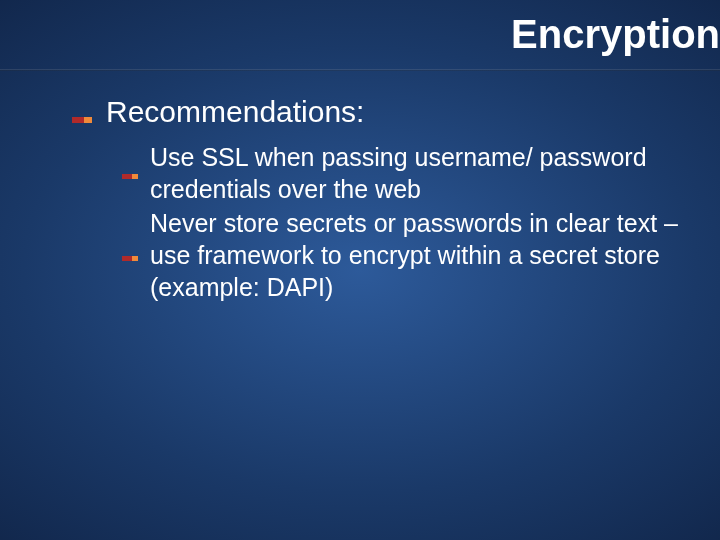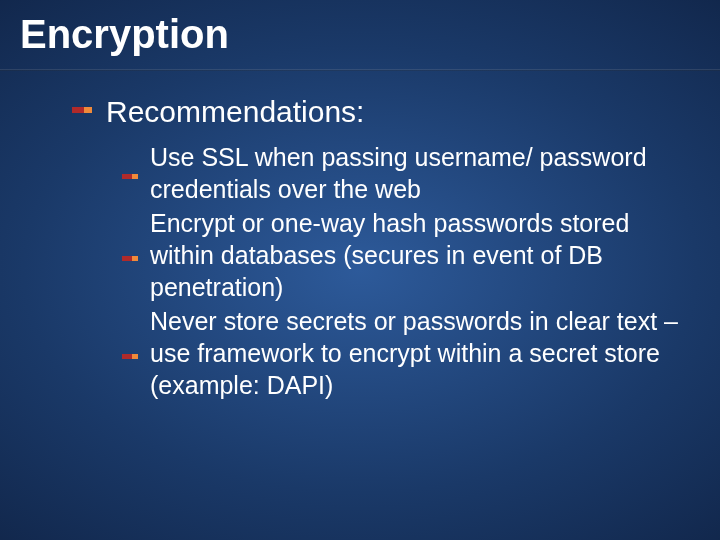--- a/index.html
+++ b/index.html
@@ -19,33 +19,34 @@
     color: #ffffff;
   }
   .title-wrap {
     padding: 12px 0 4px 20px;
   }
   .title {
     font-size: 40px;
     font-weight: bold;
     color: #ffffff;
     margin: 0;
+    text-align: right;
   }
   .divider {
     margin: 8px 0 0 0;
     height: 2px;
     background: linear-gradient(to bottom, rgba(255,255,255,0.15), rgba(0,0,0,0.25));
     width: 100%;
   }
   .body {
     padding: 22px 40px 0 72px;
   }
   .lvl1 {
     display: flex;
-    align-items: flex-start;
+    align-items: flex-end;
     margin-bottom: 10px;
   }
   .lvl1 .bullet {
     flex: 0 0 auto;
     margin-right: 14px;
     margin-top: 10px;
   }
   .lvl1 .text {
     font-size: 30px;
     line-height: 1.25;
@@ -98,29 +99,20 @@
       <div class="lvl2">
         <span class="bullet">
           <svg class="b2" viewBox="0 0 16 11">
             <rect x="0" y="3" width="10" height="5" fill="#b02a2a"></rect>
             <rect x="10" y="3" width="6" height="5" fill="#f08a3a"></rect>
           </svg>
         </span>
         <span class="text">Use SSL when passing username/ password credentials over the web</span>
       </div>
 
-      <div class="lvl2">
-        <span class="bullet">
-          <svg class="b2" viewBox="0 0 16 11">
-            <rect x="0" y="3" width="10" height="5" fill="#b02a2a"></rect>
-            <rect x="10" y="3" width="6" height="5" fill="#f08a3a"></rect>
-          </svg>
-        </span>
-        <span class="text">Encrypt or one-way hash passwords stored within databases (secures in event of DB penetration)</span>
-      </div>
 
       <div class="lvl2">
         <span class="bullet">
           <svg class="b2" viewBox="0 0 16 11">
             <rect x="0" y="3" width="10" height="5" fill="#b02a2a"></rect>
             <rect x="10" y="3" width="6" height="5" fill="#f08a3a"></rect>
           </svg>
         </span>
         <span class="text">Never store secrets or passwords in clear text – use framework to encrypt within a secret store (example: DAPI)</span>
       </div>

